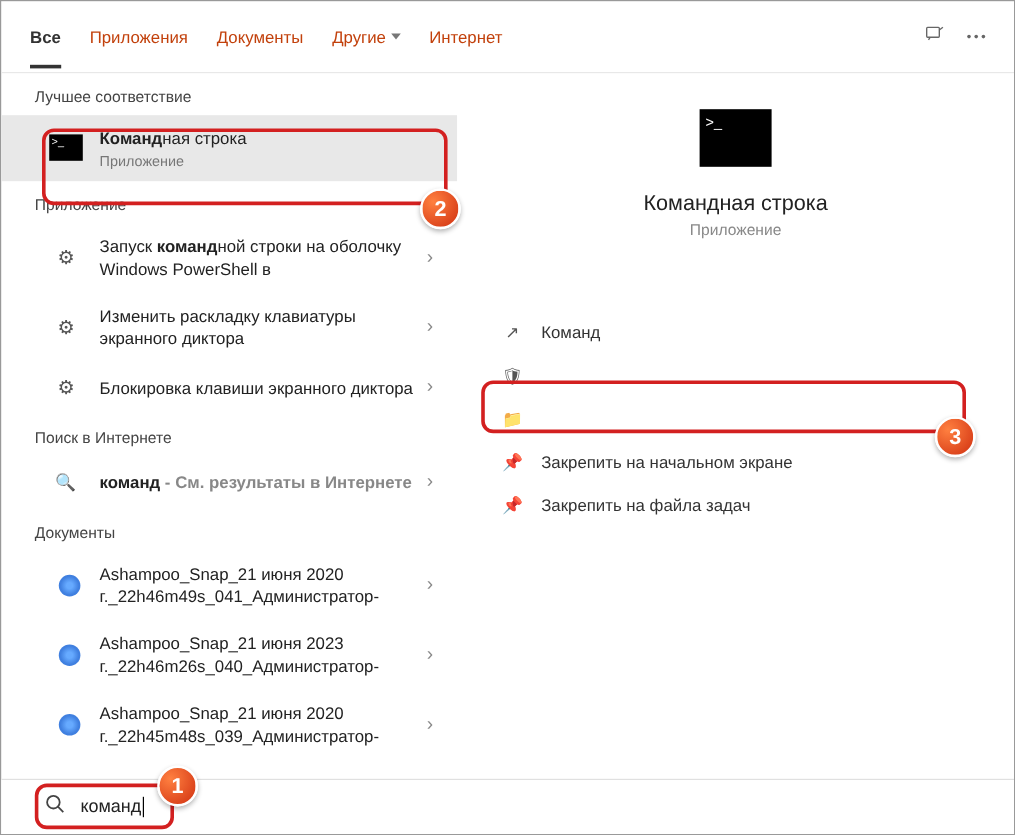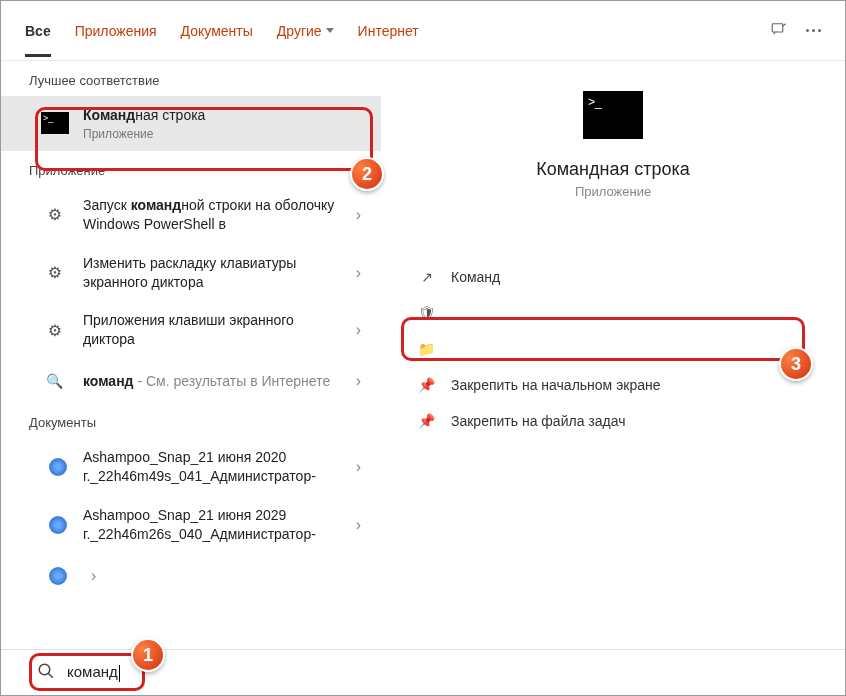--- a/index.html
+++ b/index.html
@@ -29,21 +29,21 @@
     .cmd-icon { background: #000; width: 28px; height: 22px; position: relative; }
     .cmd-icon::before { content: ">_"; color: #fff; font-size: 9px; position: absolute; top: 1px; left: 2px; }
     .settings-icon::before { content: "⚙"; font-size: 16px; color: #555; }
     .search-icon-sm::before { content: "🔍"; font-size: 14px; color: #666; }
     .doc-icon { width: 18px; height: 18px; border-radius: 50%; background: radial-gradient(circle, #6af 20%, #4080e0 60%); margin-left: 5px; }
     .result-text { flex: 1; min-width: 0; }
     .result-title { font-size: 14px; color: #222; line-height: 1.35; }
     .result-title b { font-weight: 700; }
     .result-sub { font-size: 12px; color: #777; margin-top: 2px; }
     .chev-right { color: #888; font-size: 16px; margin-left: 8px; }
-    .inline-grey { color: #888; }
+    .inline-grey { color: #888; font-weight: bold; }
     
     .preview { text-align: center; padding: 10px 0 20px; }
     .preview-icon { width: 60px; height: 48px; background: #000; margin: 0 auto 20px; position: relative; }
     .preview-icon::before { content: ">_"; color: #fff; font-size: 12px; position: absolute; top: 4px; left: 5px; }
     .preview-title { font-size: 18px; color: #222; margin-bottom: 4px; }
     .preview-sub { font-size: 13px; color: #888; }
     
     .actions { margin-top: 40px; }
     .action-item { display: flex; align-items: center; padding: 10px 6px; cursor: pointer; font-size: 14px; color: #333; }
     .action-icon { width: 20px; margin-right: 14px; color: #555; display: inline-flex; justify-content: center; }
@@ -119,25 +119,26 @@
     <div class="result-item">
       <div class="result-icon settings-icon"></div>
       <div class="result-text">
           <div class="result-title">Изменить раскладку клавиатуры экранного диктора</div>
         </div>
       <span class="chev-right">›</span>
     </div>
     <div class="result-item">
       <div class="result-icon settings-icon"></div>
       <div class="result-text">
-          <div class="result-title">Приложения клавиши экранного диктора</div>
-        </div>
-      <span class="chev-right">›</span>
-    </div>
-
+          <div class="result-title">Блокировка клавиши экранного диктора</div>
+        </div>
+      <span class="chev-right">›</span>
+    </div>
+
+    <div class="section-header">Поиск в Интернете</div>
     <div class="result-item">
       <div class="result-icon search-icon-sm"></div>
       <div class="result-text">
           <div class="result-title"><b>команд</b><span class="inline-grey"> - См. результаты в Интернете</span></div>
         </div>
       <span class="chev-right">›</span>
     </div>
 
     <div class="section-header">Документы</div>
     <div class="result-item">
@@ -147,27 +148,30 @@
       <div class="result-text">
           <div class="result-title">Ashampoo_Snap_21 июня 2020 г._22h46m49s_041_Администратор-</div>
         </div>
       <span class="chev-right">›</span>
     </div>
     <div class="result-item">
       <div class="result-icon">
           <div class="doc-icon"></div>
         </div>
       <div class="result-text">
-          <div class="result-title">Ashampoo_Snap_21 июня 2029 г._22h46m26s_040_Администратор-</div>
+          <div class="result-title">Ashampoo_Snap_21 июня 2023 г._22h46m26s_040_Администратор-</div>
         </div>
       <span class="chev-right">›</span>
     </div>
     <div class="result-item">
       <div class="result-icon">
           <div class="doc-icon"></div>
+        </div>
+      <div class="result-text">
+          <div class="result-title">Ashampoo_Snap_21 июня 2020 г._22h45m48s_039_Администратор-</div>
         </div>
       <span class="chev-right">›</span>
     </div>
   </div>
 
   <div class="right-col">
     <div class="preview">
       <div class="preview-icon"></div>
       <div class="preview-title">Командная строка</div>
       <div class="preview-sub">Приложение</div>

